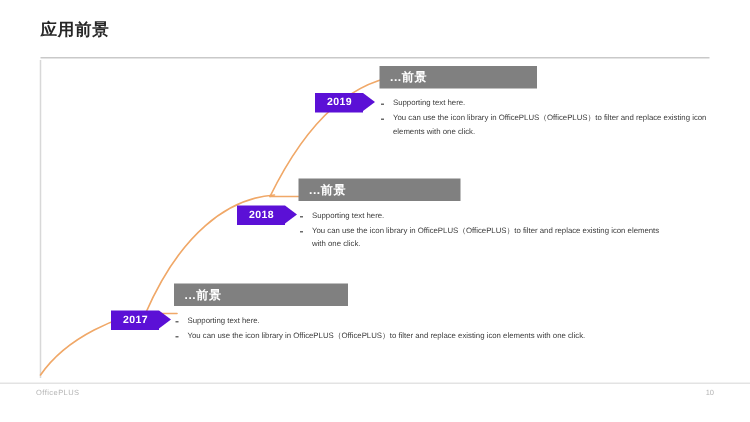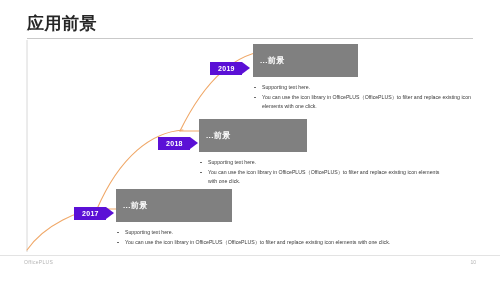--- a/index.html
+++ b/index.html
@@ -19,21 +19,21 @@
     position: absolute;
     inset: 0;
     background: #ffffff;
   }
 
   
   .slide-title {
     position: absolute;
     left: 27px;
     top: 15px;
-    font-size: 17px;
+    font-size: 11px;
     font-weight: bold;
     color: #262626;
     letter-spacing: 0.5px;
     line-height: 1;
     white-space: nowrap;
   }
   .title-rule {
     position: absolute;
     left: 27px;
     top: 38px;
@@ -82,21 +82,21 @@
   }
 
   
   .block { position: absolute; }
 
   .block-head {
     background: #808080;
     color: #ffffff;
     font-size: 8px;
     font-weight: bold;
-    height: 33px;
+    height: 15px;
     display: flex;
     align-items: center;
     padding-left: 7px;
     letter-spacing: 0.4px;
     box-sizing: border-box;
   }
 
   .bullets {
     margin: 0;
     padding: 0;

